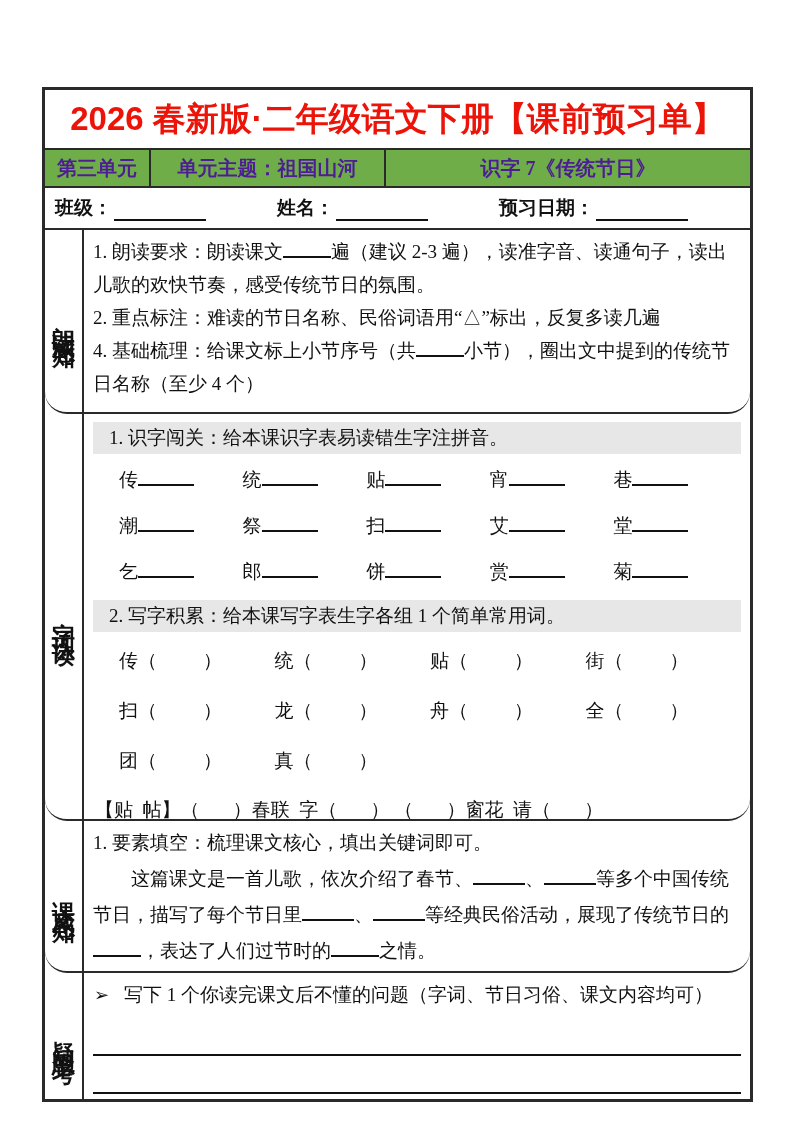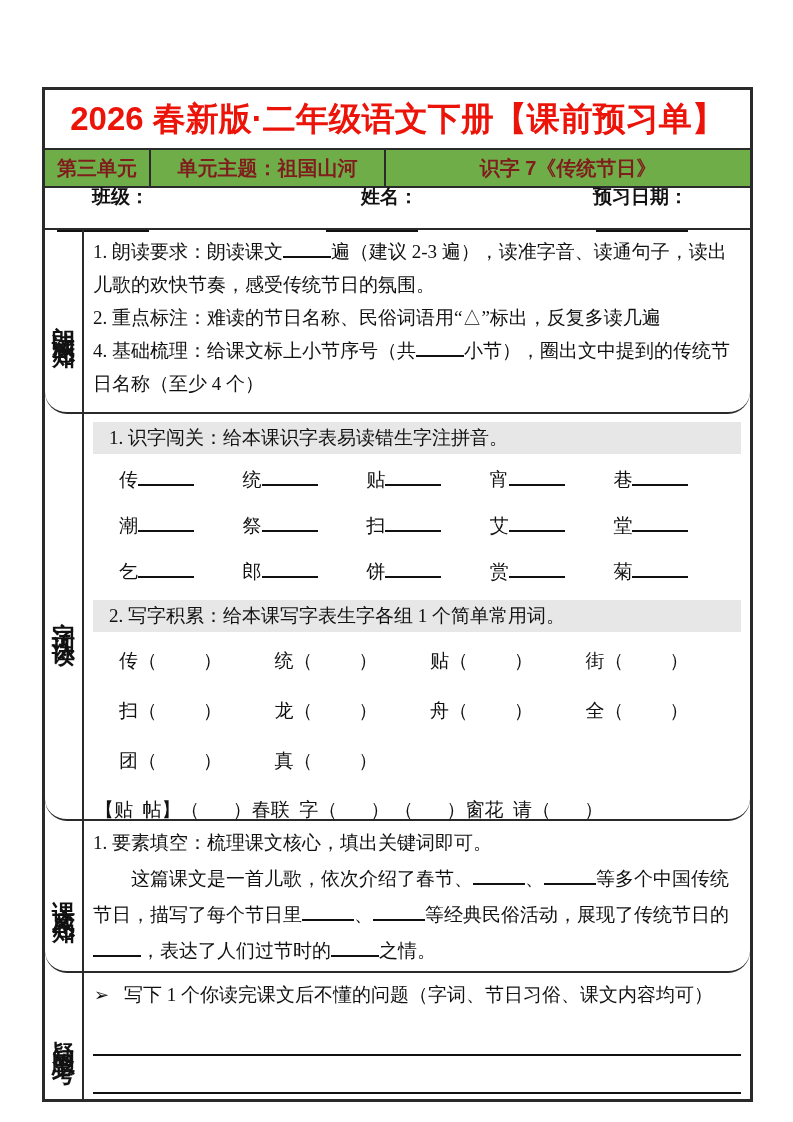--- a/index.html
+++ b/index.html
@@ -18,33 +18,33 @@
     border-bottom:2px solid #2a2a2a;
   }
   .title-row h1{
     margin:0;font-family:"Liberation Sans", sans-serif;font-weight:bold;
     font-size:33px;color:#ec1309;letter-spacing:0px;white-space:nowrap;
   }
   
   .green-row{
     height:36px;flex:none;display:flex;background:#6fad49;
     border-bottom:2px solid #2a2a2a;
-    font-family:Liberation Sans, sans-serif;font-weight:bold;font-size:20px;color:#7f1d1d;
+    font-family:Liberation Serif, serif;font-weight:bold;font-size:20px;color:#4c1d95;
   }
   .green-cell{display:flex;align-items:center;justify-content:center;white-space:nowrap;}
   .gc1{width:104px;border-right:2px solid #2a2a2a;}
   .gc2{width:233px;border-right:2px solid #2a2a2a;}
   .gc3{flex:1;}
   
   .info-row{
     height:40px;flex:none;display:flex;align-items:center;justify-content:space-between;
     padding:0 62px 0 10px;border-bottom:2px solid #2a2a2a;
     font-family:"Liberation Sans", sans-serif;font-weight:bold;font-size:19px;
   }
-  .info-field{display:flex;align-items:flex-end;white-space:nowrap;flex-direction:column;}
+  .info-field{display:flex;align-items:flex-end;white-space:nowrap;}
   .info-line{display:inline-block;width:92px;border-bottom:2px solid #111;height:20px;margin-left:2px;}
   
   .section{display:flex;flex:none;border-bottom:2px solid #2a2a2a;border-radius:22px;}
   .section:last-child{border-bottom:none;}
   .section-label{
     width:37px;flex:none;border-right:2px solid #2a2a2a;
     display:flex;align-items:center;justify-content:center;
   }
   .vlabel{
     writing-mode:vertical-lr;text-orientation:upright;

